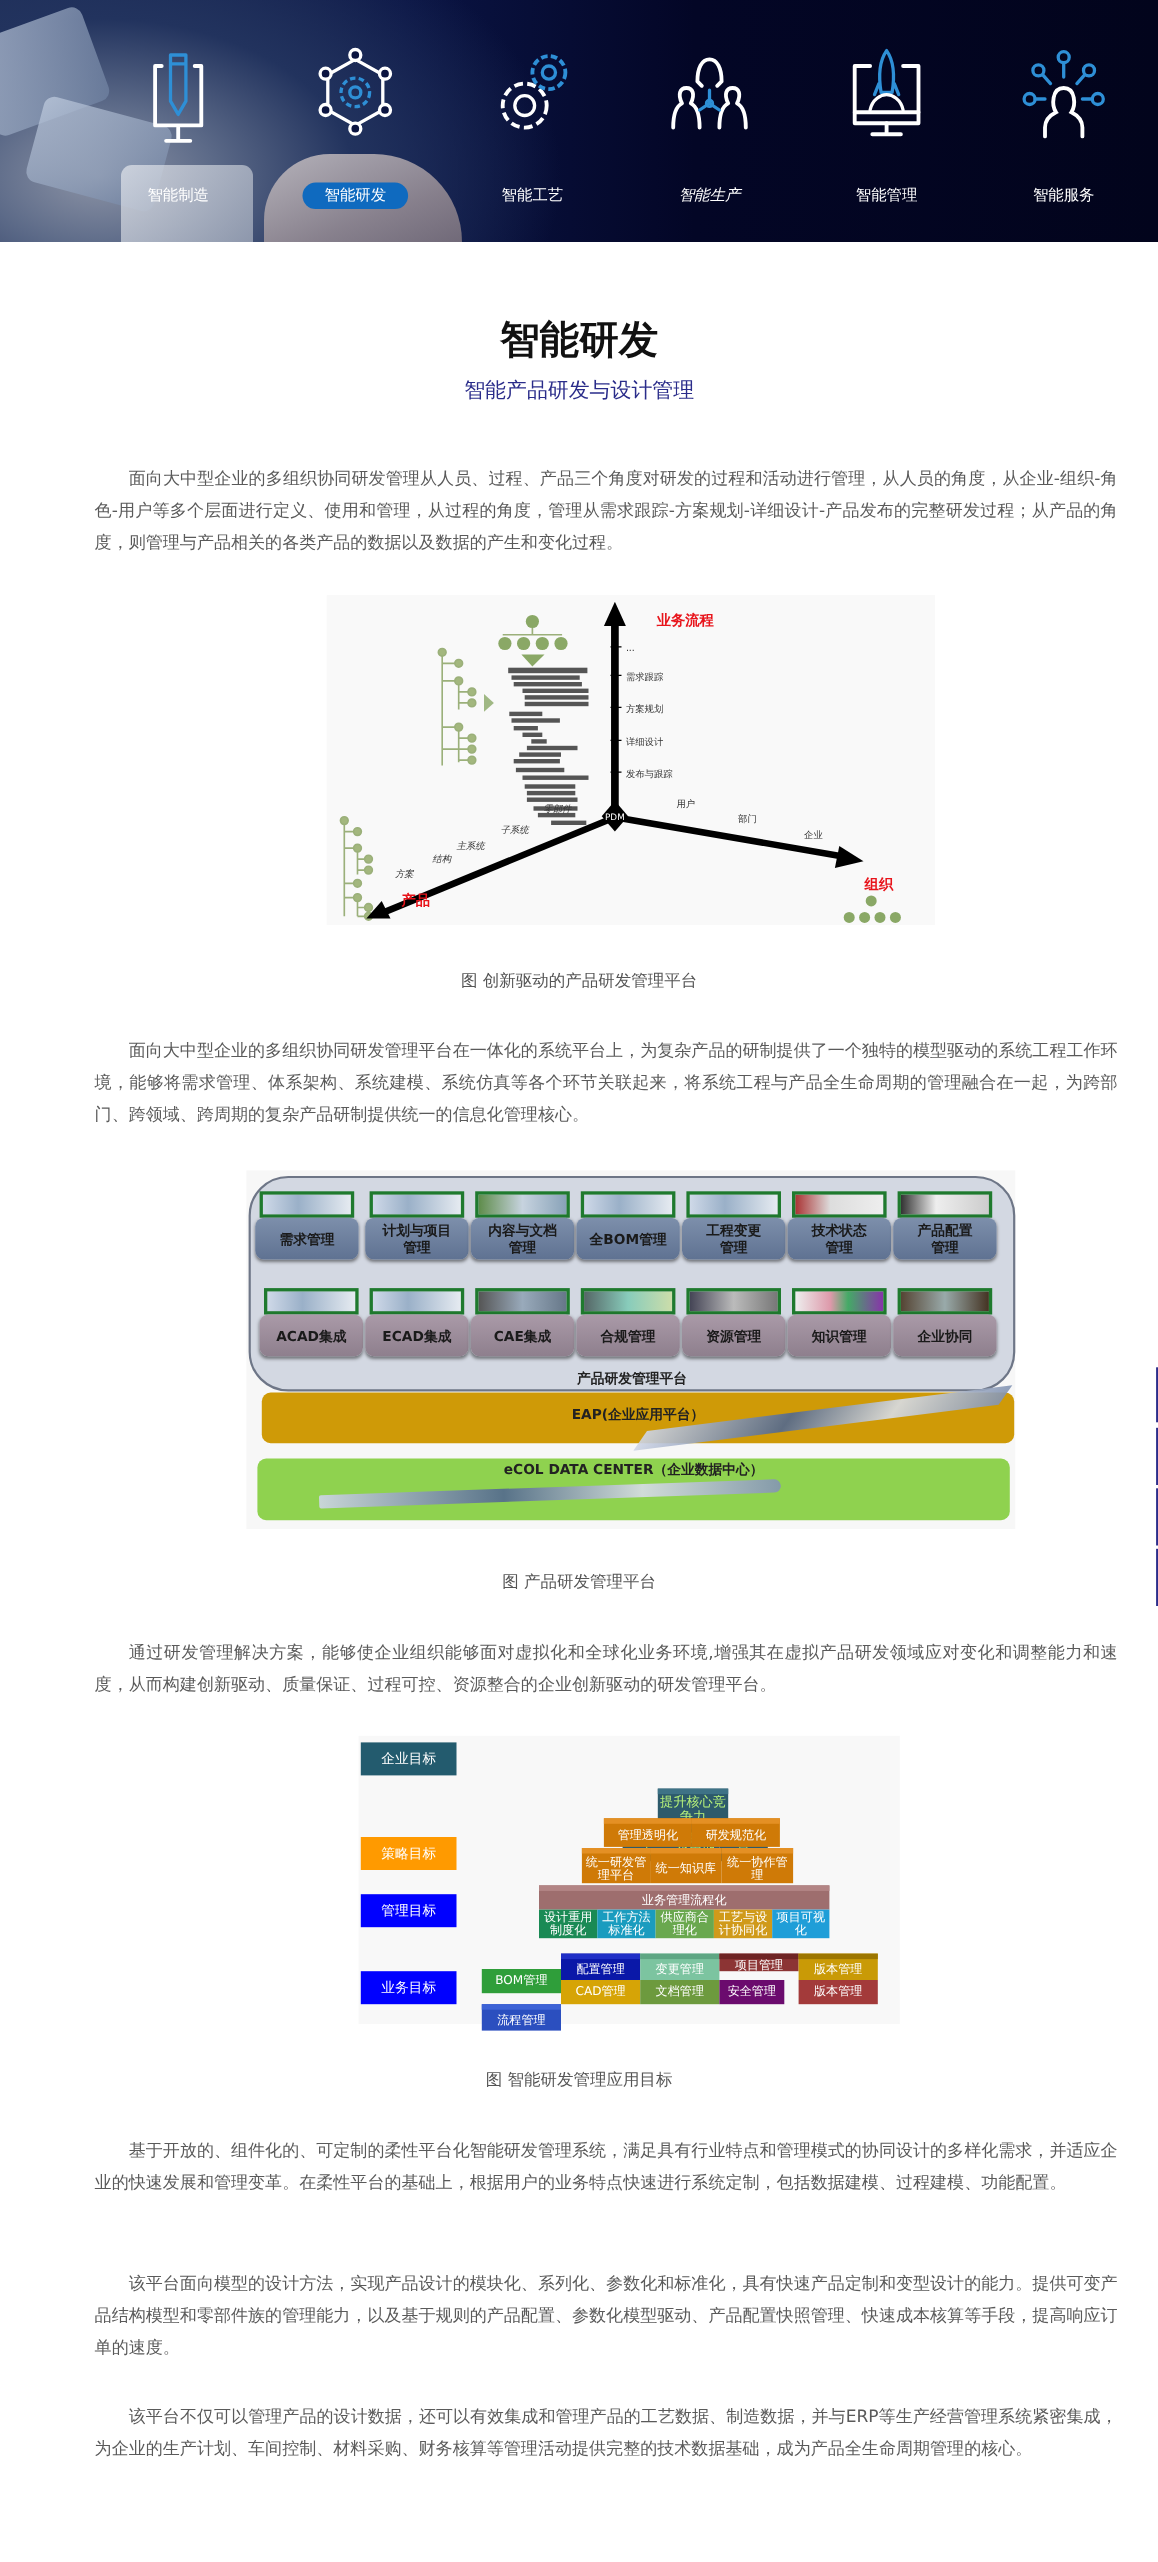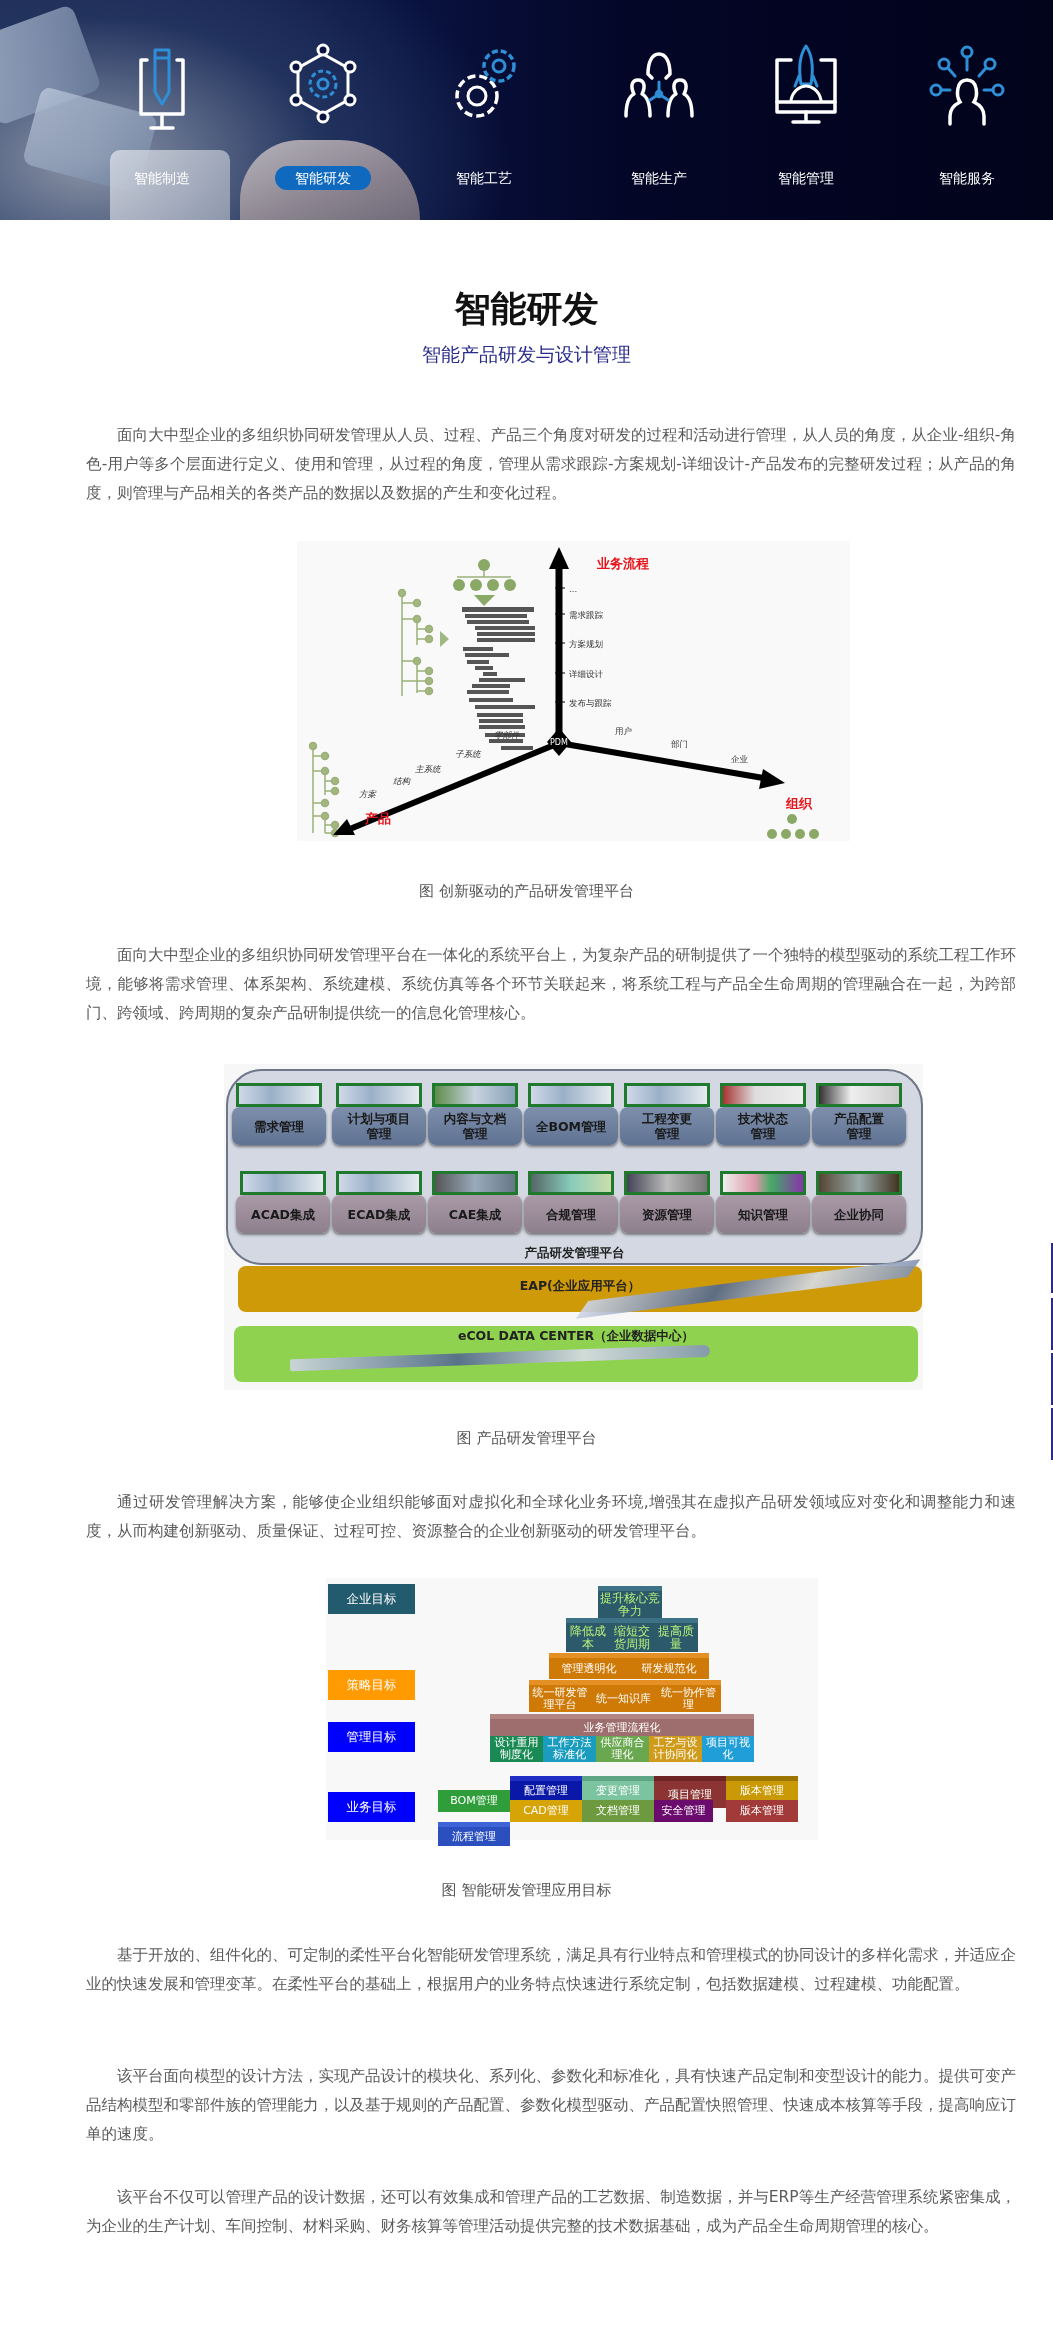--- a/index.html
+++ b/index.html
@@ -41,21 +41,21 @@
   .eap { position: absolute; left: 14px; top: 202px; width: 684px; height: 46px; border-radius: 8px; background: #cf9a07; }
   .eap span, .ecol span { position: absolute; left: 0; width: 100%; top: 12px; text-align: center; font-size: 12.5px; font-weight: bold; color: #222; }
   .ecol { position: absolute; left: 10px; top: 262px; width: 684px; height: 56px; border-radius: 8px; background: #8fd24f; padding-left: 12px; }
   .ecol span { top: 2px; }
   .ship { position: absolute; background: linear-gradient(90deg, #cfd6e6, #52688f 40%, #d8dde7 70%, #8394b3); opacity: .9; }
 
   
   .fig3 { position: absolute; left: 326px; top: 1578px; width: 492px; height: 262px; background: #f8f8f8; }
   .goal-label { position: absolute; left: 2px; width: 87px; height: 30px; color: #fff; font-size: 12.5px; display: flex; align-items: center; justify-content: center; }
   .blk { position: absolute; display: flex; align-items: center; justify-content: center; text-align: center; font-size: 11px; line-height: 12px; color: #fff; }
-  .blk.top { color: #b7f17a; font-size: 12px; line-height: 13px; background: #2d5a6b; border-top: 5px solid #3e7286; }
+  .blk.top { color: #b7f17a; font-size: 12px; line-height: 13px; background: #2d5a6b; border-top: 5px solid #3e7286; margin-top: 40px; }
   .blk.orange { background: #cf7a07; border-top: 5px solid #e49024; }
 
   
   .edge-bar { position: absolute; left: 1051px; width: 2px; background: #2a2c8a; }
 </style>
 </head>
 <body>
 
 <div class="banner">
   <div class="puzzle" style="left:-20px;top:20px;width:110px;height:90px;transform:rotate(-20deg);"></div>
@@ -92,21 +92,21 @@
     <div class="nav-item" style="left:424px;">
       <svg viewBox="0 0 90 90" fill="none">
         <circle cx="38" cy="56" r="20" stroke="#fff" stroke-width="3.5" stroke-dasharray="8 4"></circle>
         <circle cx="38" cy="56" r="9" stroke="#fff" stroke-width="3"></circle>
         <circle cx="60" cy="26" r="15" stroke="#2e8fd6" stroke-width="3.5" stroke-dasharray="6 3"></circle>
         <circle cx="60" cy="26" r="6" stroke="#2e8fd6" stroke-width="3"></circle>
       </svg>
       <span class="nav-label">智能工艺</span>
     </div>
 
-    <div class="nav-item" style="left:599px;">
+    <div class="nav-item" style="left:585px;font-style:italic;">
       <svg viewBox="0 0 90 90" fill="none" stroke-linecap="round" stroke-linejoin="round">
         <path d="M38 38 L34 34 C34 22 38 14 45 14 C52 14 56 22 56 34 L52 38" stroke="#fff" stroke-width="3.5"></path>
         <path d="M12 76 C12 62 16 56 20 54 C16 46 18 40 24 40 C30 40 32 46 28 54 C32 56 36 62 36 76" stroke="#fff" stroke-width="3.5"></path>
         <path d="M54 76 C54 62 58 56 62 54 C58 46 60 40 66 40 C72 40 74 46 70 54 C74 56 78 62 78 76" stroke="#fff" stroke-width="3.5"></path>
         <path d="M45 42 V54 L36 60 M45 54 L54 60" stroke="#2e8fd6" stroke-width="3"></path>
         <circle cx="45" cy="54" r="3" stroke="#2e8fd6" stroke-width="2.5"></circle>
       </svg>
       <span class="nav-label">智能生产</span>
     </div>
 
@@ -371,21 +371,21 @@
   <div class="blk" style="left:164px;top:136px;width:264px;height:22px;background:#9e6e6e;border-top:5px solid #b38585;">业务管理流程化</div>
   <div class="blk" style="left:164px;top:158px;width:53px;height:26px;background:#1a8a55;">设计重用制度化</div>
   <div class="blk" style="left:217px;top:158px;width:53px;height:26px;background:#1a9cbf;">工作方法标准化</div>
   <div class="blk" style="left:270px;top:158px;width:53px;height:26px;background:#6aa84f;">供应商合理化</div>
   <div class="blk" style="left:323px;top:158px;width:53px;height:26px;background:#d09a1a;">工艺与设计协同化</div>
   <div class="blk" style="left:376px;top:158px;width:52px;height:26px;background:#1f9ed8;">项目可视化</div>
 
   <div class="blk" style="left:112px;top:198px;width:72px;height:24px;background:#2b4fbf;border-top:5px solid #3d63d6;margin-top:46px;">流程管理</div>
   <div class="blk" style="left:184px;top:198px;width:72px;height:24px;background:#0a18a8;border-top:5px solid #1f2fc6;">配置管理</div>
   <div class="blk" style="left:256px;top:198px;width:72px;height:24px;background:#7cc4a0;border-top:5px solid #5ea683;">变更管理</div>
-  <div class="blk" style="left:328px;top:198px;width:72px;height:32px;background:#8c3434;border-top:5px solid #6e2424;">项目管理</div>
+  <div class="blk" style="left:328px;top:198px;width:72px;height:16px;background:#8c3434;border-top:5px solid #6e2424;">项目管理</div>
   <div class="blk" style="left:400px;top:198px;width:72px;height:24px;background:#c99a06;border-top:5px solid #9c7600;">版本管理</div>
   <div class="blk" style="left:112px;top:212px;width:72px;height:22px;background:#2f9e3a;">BOM管理</div>
   <div class="blk" style="left:184px;top:222px;width:72px;height:22px;background:#d6a406;">CAD管理</div>
   <div class="blk" style="left:256px;top:222px;width:72px;height:22px;background:#6d9a3e;">文档管理</div>
   <div class="blk" style="left:328px;top:222px;width:59px;height:22px;background:#6b0b6e;">安全管理</div>
   <div class="blk" style="left:400px;top:222px;width:72px;height:22px;background:#a33a3a;">版本管理</div>
 </div>
 <div class="caption" style="top:1881px;">图 智能研发管理应用目标</div>
 
 <p class="para" style="top:1941px;">基于开放的、组件化的、可定制的柔性平台化智能研发管理系统，满足具有行业特点和管理模式的协同设计的多样化需求，并适应企业的快速发展和管理变革。在柔性平台的基础上，根据用户的业务特点快速进行系统定制，包括数据建模、过程建模、功能配置。</p>

